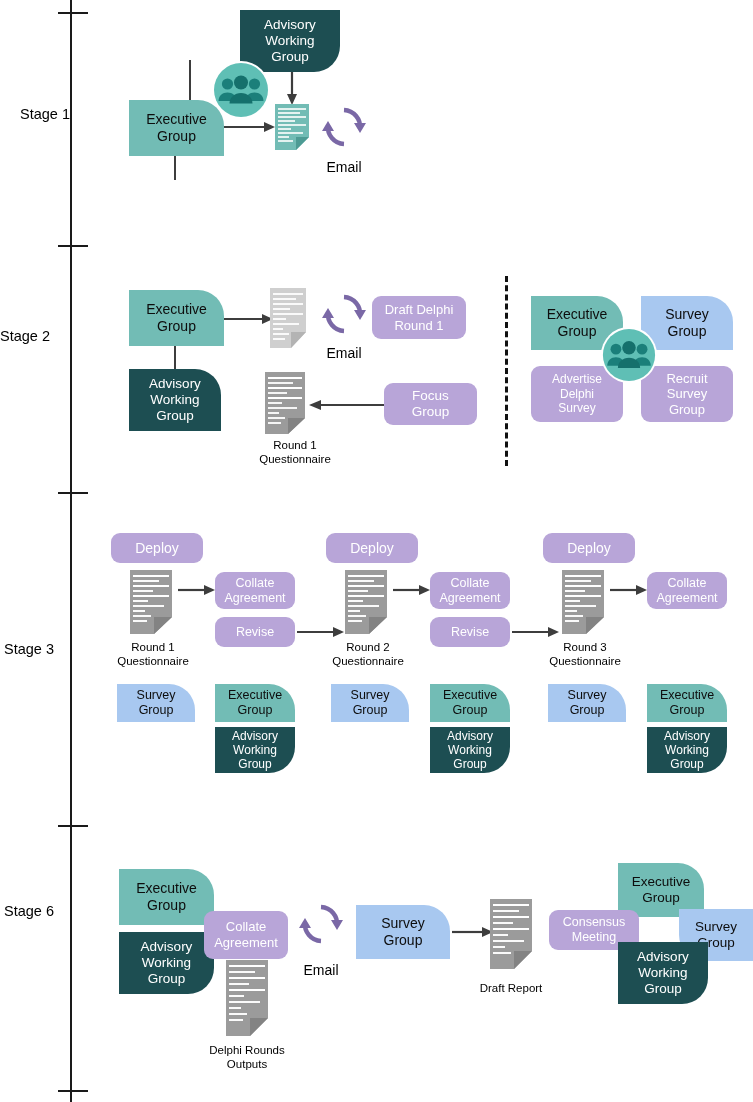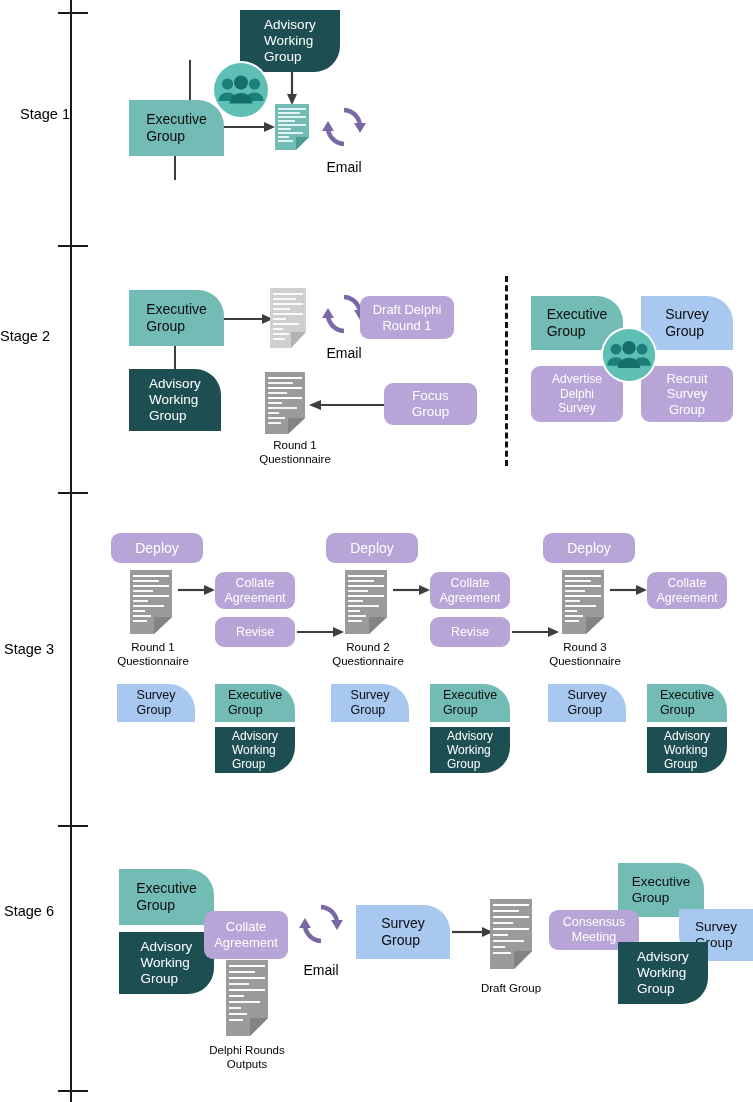--- a/index.html
+++ b/index.html
@@ -33,21 +33,21 @@
     color:#000000;
     white-space:nowrap;
   }
 
   
   .grp{
     position:absolute;
     display:flex;
     align-items:center;
     justify-content:center;
-    text-align:left;
+    text-align:center;
     line-height:1.18;
     box-sizing:border-box;
     padding:12px 4px;
   }
   .grp-exec{
     background:#72bcb5;
     color:#0d0d0d;
     border-radius:0 26px 0 0;
   }
   .grp-adv{
@@ -263,21 +263,21 @@
   <div class="loop" style="left:322px;top:292px;">
     <svg width="44" height="44" viewBox="0 0 44 44">
       <path d="M22 5 A17 17 0 0 1 38 24" fill="none" stroke="#7a68a6" stroke-width="4.4"></path>
       <polygon points="38,28 32,18 44,18" fill="#7a68a6"></polygon>
       <path d="M22 39 A17 17 0 0 1 6 20" fill="none" stroke="#7a68a6" stroke-width="4.4"></path>
       <polygon points="6,16 0,26 12,26" fill="#7a68a6"></polygon>
     </svg>
   </div>
   <div class="loop-cap" style="left:322px;top:345px;width:44px;">Email</div>
 
-  <div class="pill" style="left:360px;top:296px;width:94px;height:43px;font-size:13px;">
+  <div class="pill" style="left:372px;top:296px;width:94px;height:43px;font-size:13px;">
     <span>Draft Delphi<br>Round 1</span>
   </div>
 
   <div class="doc" style="left:265px;top:372px;">
     <svg width="40" height="62" viewBox="0 0 40 62">
       <path d="M0 0 H40 V46 L23 62 H0 Z" fill="#9b9b9b"></path>
       <path d="M23 62 L23 46 L40 46 Z" fill="#838383"></path>
       <g stroke="#ffffff" stroke-width="1.8">
         <line x1="3" y1="6" x2="37" y2="6"></line>
           <line x1="3" y1="11" x2="28" y2="11"></line>
@@ -547,21 +547,21 @@
         <line x1="3" y1="18" x2="39" y2="18"></line>
           <line x1="3" y1="24" x2="23" y2="24"></line>
         <line x1="3" y1="30" x2="39" y2="30"></line>
           <line x1="3" y1="36" x2="18" y2="36"></line>
         <line x1="3" y1="42" x2="34" y2="42"></line>
           <line x1="3" y1="48" x2="15" y2="48"></line>
         <line x1="3" y1="54" x2="21" y2="54"></line>
       </g>
     </svg>
   </div>
-  <div class="doc-cap" style="left:461px;top:981px;width:100px;">Draft Group</div>
+  <div class="doc-cap" style="left:461px;top:981px;width:100px;">Draft Report</div>
 
   <div class="grp grp-exec" style="left:618px;top:863px;width:86px;height:54px;font-size:13.5px;">
     <span>Executive<br>Group</span>
   </div>
 
   <div class="pill" style="left:549px;top:910px;width:90px;height:40px;font-size:12.5px;">
     <span>Consensus<br>Meeting</span>
   </div>
 
   <div class="grp grp-survey-bl" style="left:679px;top:909px;width:74px;height:52px;font-size:13.5px;">

